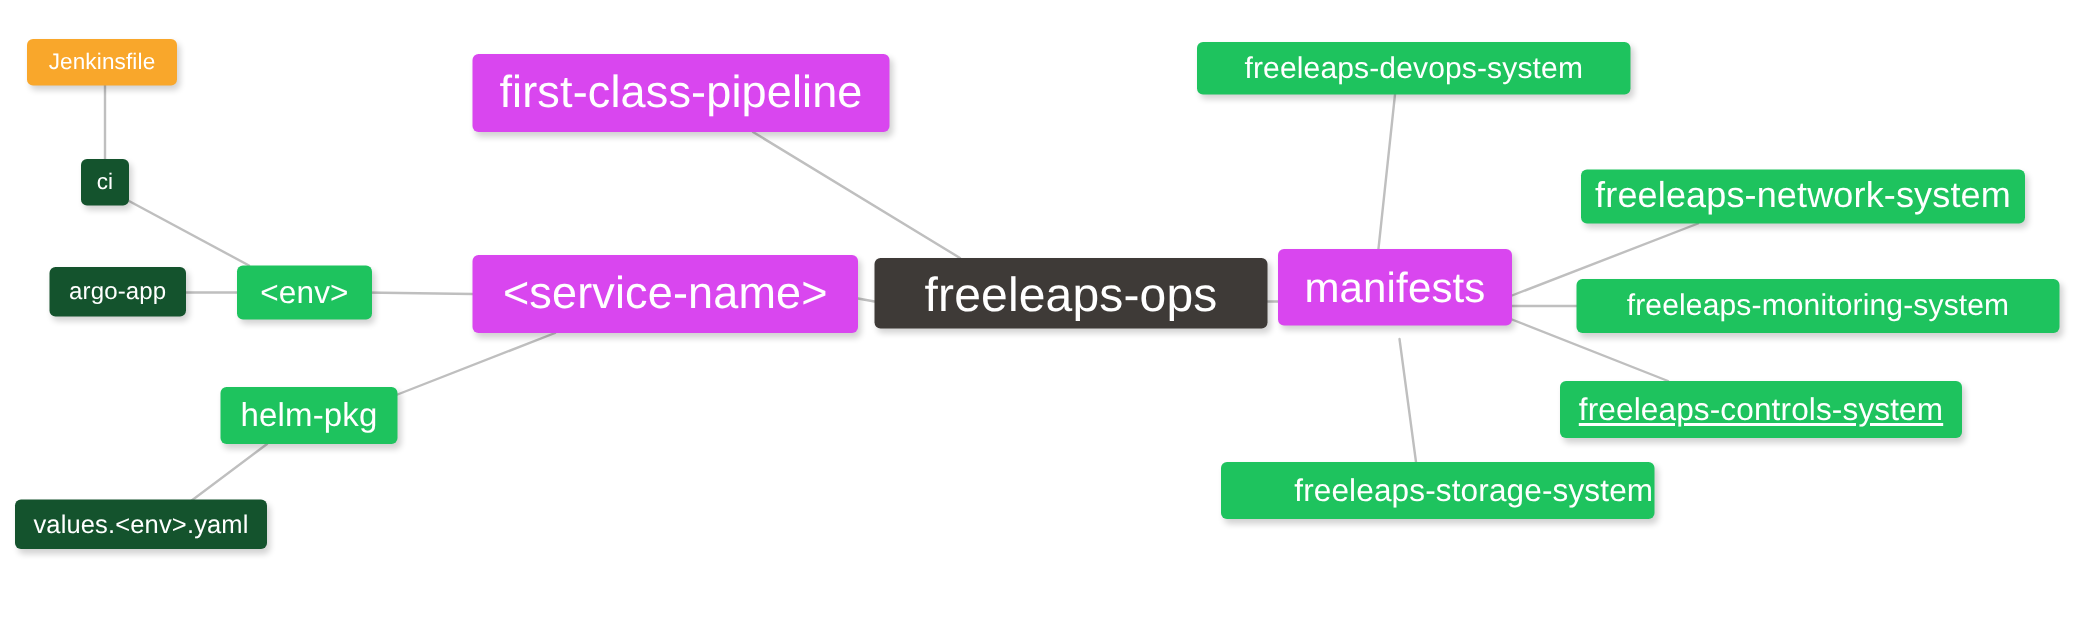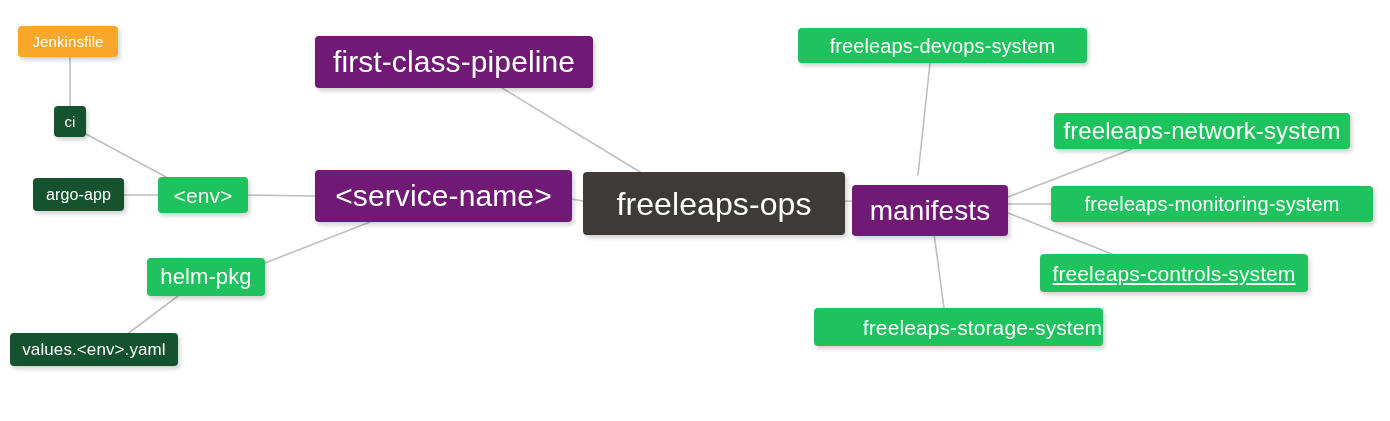--- a/index.html
+++ b/index.html
@@ -34,21 +34,21 @@
     color: #ffffff;
     white-space: nowrap;
     line-height: 1;
     letter-spacing: 0.1px;
     box-shadow: 2px 3px 4px rgba(0,0,0,0.18);
     user-select: none;
   }
   .n-orange { background: #f9a72b; }
   .n-red    { background: #14532d; }
   .n-green  { background: #1ec35e; }
-  .n-blue   { background: #701a75; }
+  .n-blue   { background: #d946ef; }
   .n-dark   { background: #3e3a37; }
 </style>
 </head>
 <body>
 
 <div id="canvas">
   <svg id="edges" width="1390" height="421" viewBox="0 0 1390 421" xmlns="http://www.w3.org/2000/svg">
       <line x1="70" y1="57" x2="70" y2="106" stroke="#bfbfbf" stroke-width="1.6" stroke-linecap="round"></line>
       <line x1="86" y1="134" x2="166" y2="177" stroke="#bfbfbf" stroke-width="1.6" stroke-linecap="round"></line>
       <line x1="124" y1="195" x2="158" y2="195" stroke="#bfbfbf" stroke-width="1.6" stroke-linecap="round"></line>
@@ -82,24 +82,24 @@
       </div>
       <div class="node n-red" style="left: 10px; top: 333px; width: 168px; height: 33px; font-size: 17px; text-align: right;">
         <span>values.&lt;env&gt;.yaml</span>
       </div>
       <div class="node n-blue" style="left: 315px; top: 36px; width: 278px; height: 52px; font-size: 30px;">
         <span>first-class-pipeline</span>
       </div>
       <div class="node n-blue" style="left: 315px; top: 170px; width: 257px; height: 52px; font-size: 30px;">
         <span>&lt;service-name&gt;</span>
       </div>
-      <div class="node n-dark" style="left: 583px; top: 172px; width: 262px; height: 63px; font-size: 32px;">
+      <div class="node n-dark" style="left: 583px; top: 172px; width: 262px; height: 47px; font-size: 32px;">
         <span>freeleaps-ops</span>
       </div>
-      <div class="node n-blue" style="left: 852px; top: 185px; width: 156px; height: 51px; font-size: 28px;">
+      <div class="node n-blue" style="left: 852px; top: 166px; width: 156px; height: 51px; font-size: 28px;">
         <span>manifests</span>
       </div>
       <div class="node n-green" style="left: 798px; top: 28px; width: 289px; height: 35px; font-size: 20px;">
         <span>freeleaps-devops-system</span>
       </div>
       <div class="node n-green" style="left: 1054px; top: 113px; width: 296px; height: 36px; font-size: 24px;">
         <span>freeleaps-network-system</span>
       </div>
       <div class="node n-green" style="left: 1051px; top: 186px; width: 322px; height: 36px; font-size: 20px;">
         <span>freeleaps-monitoring-system</span>

